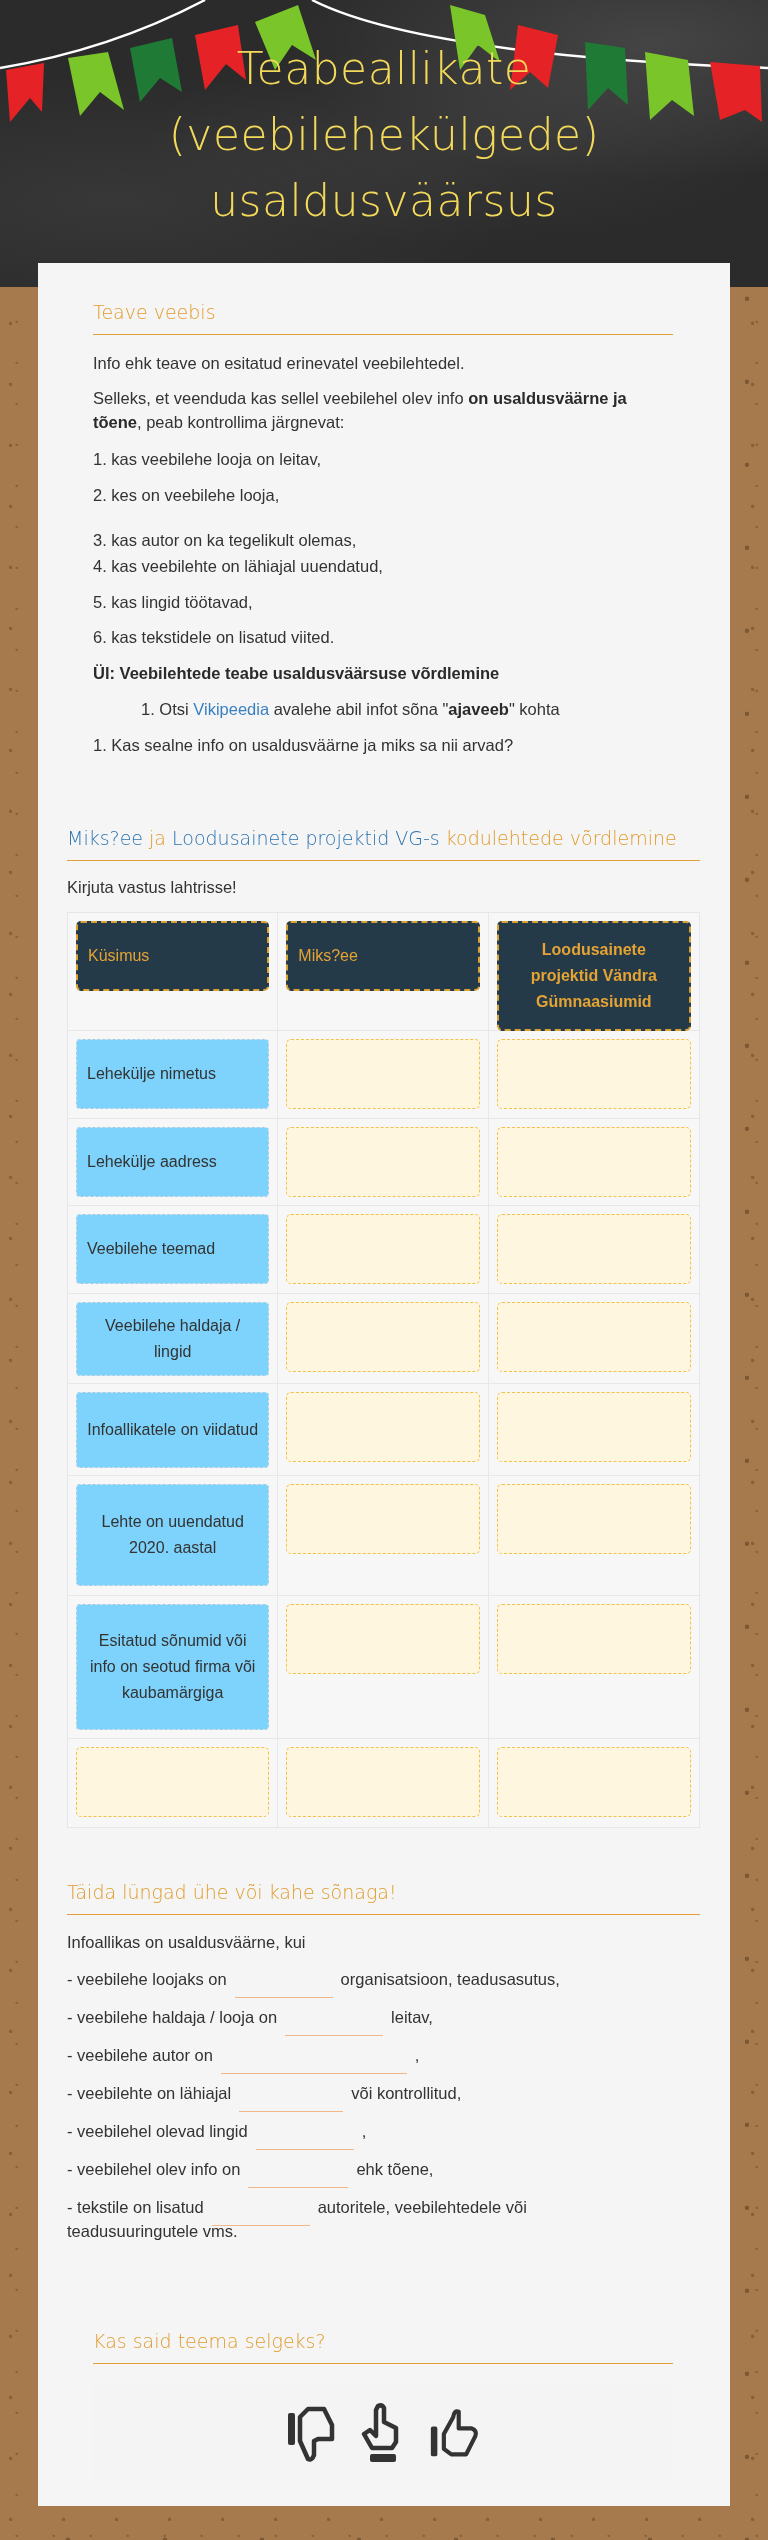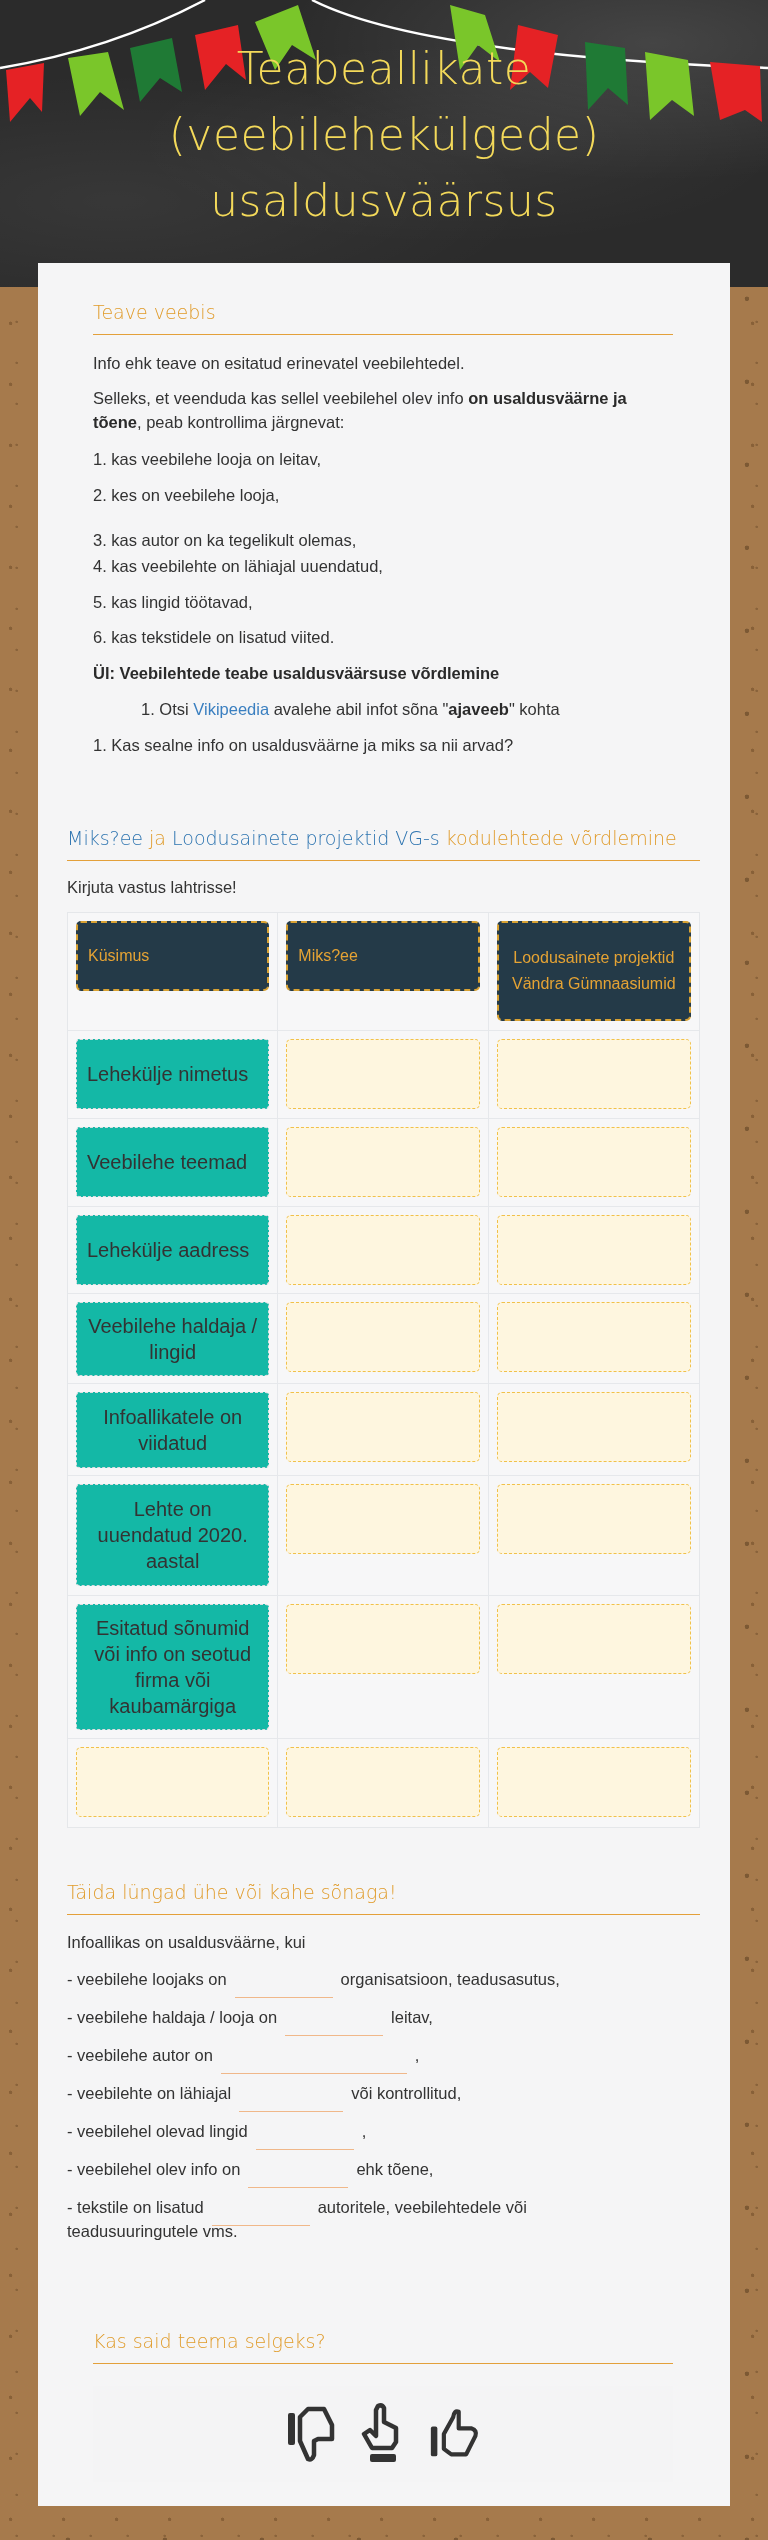--- a/index.html
+++ b/index.html
@@ -59,22 +59,22 @@
   .row:last-child { border-bottom: none; }
   .cell { width: 211px; padding: 8px; border-right: 1px solid #e6e8eb; }
   .cell:last-child { border-right: none; }
   .hdr-box {
     background: #243a48; border: 2px dashed #d9a233; border-radius: 5px;
     color: #e5a334; font-size: 16px; line-height: 26px; padding: 14px 10px;
     min-height: 70px; display: flex; align-items: center;
   }
   .hdr-box.center { justify-content: center; text-align: center; }
   .q-box {
-    background: #14b8a6; border: 1.5px dashed #dcdde0; border-radius: 4px;
-    font-size: 20px; line-height: 26px; color: #333; padding: 10px 8px;
+    background: #7dd3fc; border: 1.5px dashed #dcdde0; border-radius: 4px;
+    font-size: 16px; line-height: 26px; color: #333; padding: 10px 8px;
     text-align: center; display: flex; align-items: center; justify-content: center;
   }
   .q-box.left { justify-content: flex-start; text-align: left; padding-left: 10px; }
   .a-box {
     background: #fef6df; border: 1.5px dashed #f1c14a; border-radius: 5px;
     height: 70px; width: 100%;
   }
   
   .blank {
     display: inline-block; vertical-align: baseline;
@@ -145,49 +145,49 @@
 
   <div class="tbl">
     <div class="row" style="height:118px;">
       <div class="cell">
           <div class="hdr-box">Küsimus</div>
         </div>
       <div class="cell">
           <div class="hdr-box">Miks?ee</div>
         </div>
       <div class="cell">
-          <div class="hdr-box center" style="min-height:100px;">Loodusainete projektid Vändra Gümnaasiumid</div>
+          <div class="hdr-box center" style="min-height:100px;font-weight:bold;">Loodusainete projektid Vändra Gümnaasiumid</div>
         </div>
     </div>
 
     <div class="row" style="height:88px;">
       <div class="cell">
           <div class="q-box left" style="height:70px;">Lehekülje nimetus</div>
         </div>
       <div class="cell">
           <div class="a-box"></div>
         </div>
       <div class="cell">
           <div class="a-box"></div>
         </div>
     </div>
+    <div class="row" style="height:87px;">
+      <div class="cell">
+          <div class="q-box left" style="height:70px;">Lehekülje aadress</div>
+        </div>
+      <div class="cell">
+          <div class="a-box"></div>
+        </div>
+      <div class="cell">
+          <div class="a-box"></div>
+        </div>
+    </div>
     <div class="row" style="height:88px;">
       <div class="cell">
           <div class="q-box left" style="height:70px;">Veebilehe teemad</div>
-        </div>
-      <div class="cell">
-          <div class="a-box"></div>
-        </div>
-      <div class="cell">
-          <div class="a-box"></div>
-        </div>
-    </div>
-    <div class="row" style="height:87px;">
-      <div class="cell">
-          <div class="q-box left" style="height:70px;">Lehekülje aadress</div>
         </div>
       <div class="cell">
           <div class="a-box"></div>
         </div>
       <div class="cell">
           <div class="a-box"></div>
         </div>
     </div>
     <div class="row" style="height:90px;">
       <div class="cell">

